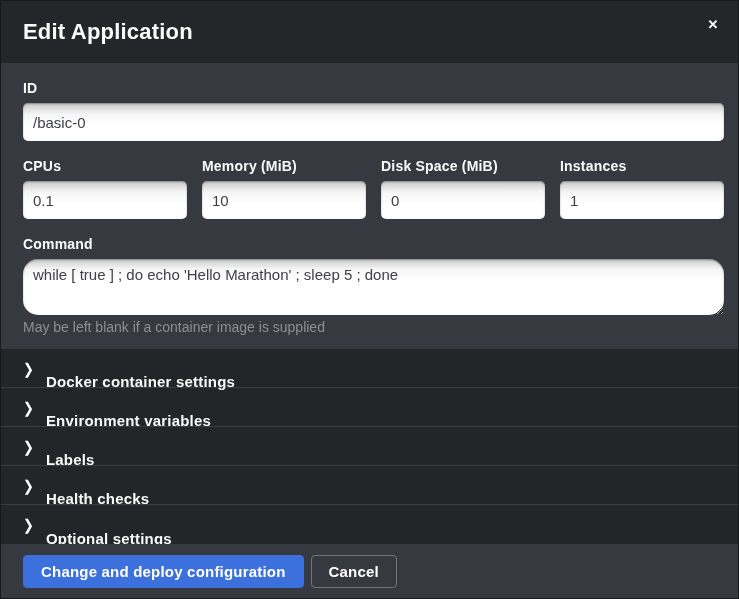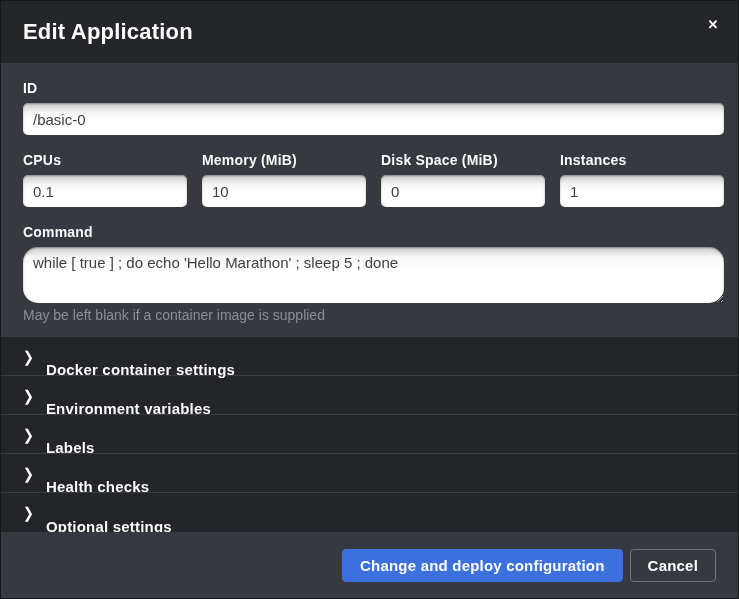--- a/index.html
+++ b/index.html
@@ -42,21 +42,21 @@
     padding: 17px 14px 14px 22px;
   }
   .field-label {
     display: block;
     font-size: 14px; font-weight: 700; color: #fafafa;
     margin-bottom: 7px;
     letter-spacing: 0.2px;
   }
   .text-input {
     width: 100%;
-    height: 32px;
+    height: 38px;
     border: none;
     border-radius: 5px;
     background: #ffffff;
     background-image: linear-gradient(to bottom, #c9c9c9 0%, #f6f6f6 30%, #ffffff 60%);
     box-shadow: inset 0 1px 2px rgba(0,0,0,0.35);
     padding: 0 10px;
     font-size: 15px; color: #3f4146;
     font-family: "Liberation Sans", "DejaVu Sans", sans-serif;
     outline: none;
   }
@@ -111,21 +111,20 @@
     margin-top: 27px;
   }
 
   
   .modal-footer {
     background: #363a40;
     flex: 1 1 auto;
     display: flex; align-items: center;
     padding: 0 22px;
     gap: 7px;
-    justify-content: flex-end;
   }
   .btn {
     height: 33px;
     border-radius: 4px;
     font-size: 15px; font-weight: 700;
     font-family: "Liberation Sans", "DejaVu Sans", sans-serif;
     cursor: pointer;
     padding: 0 17px;
     letter-spacing: 0.2px;
   }

